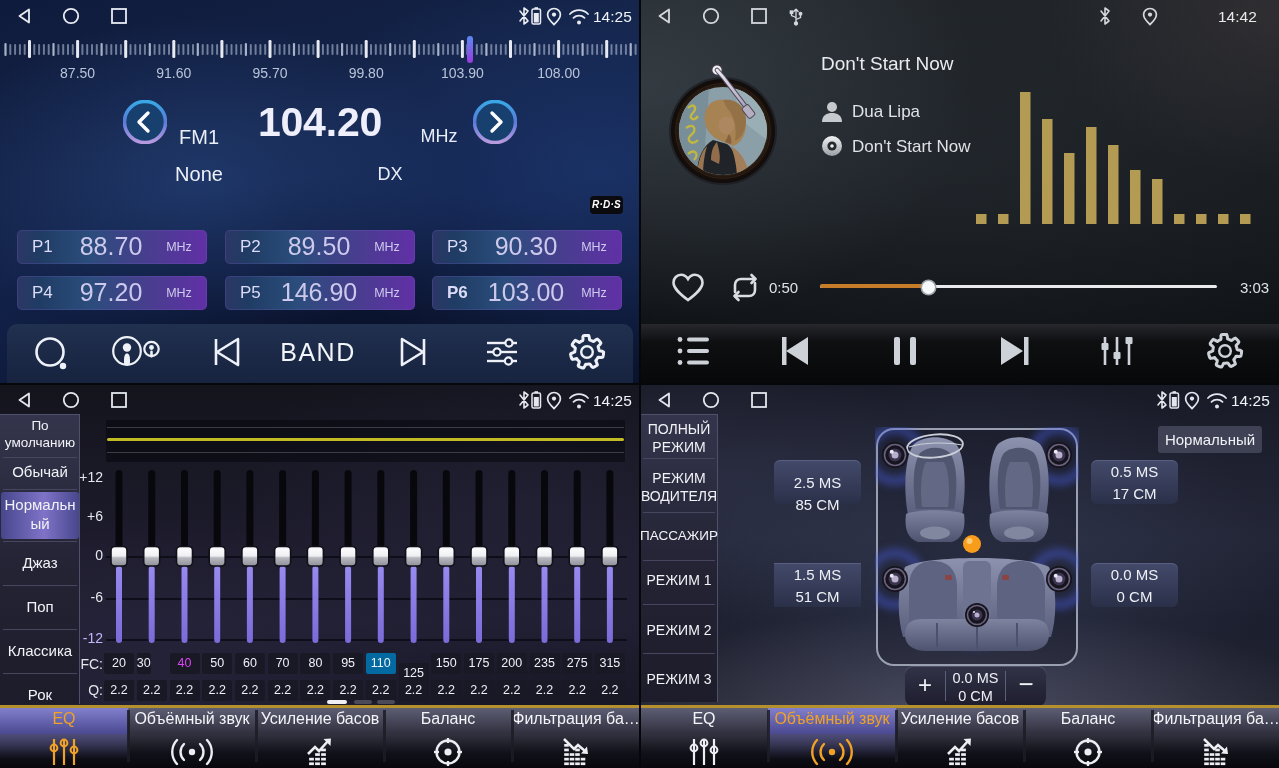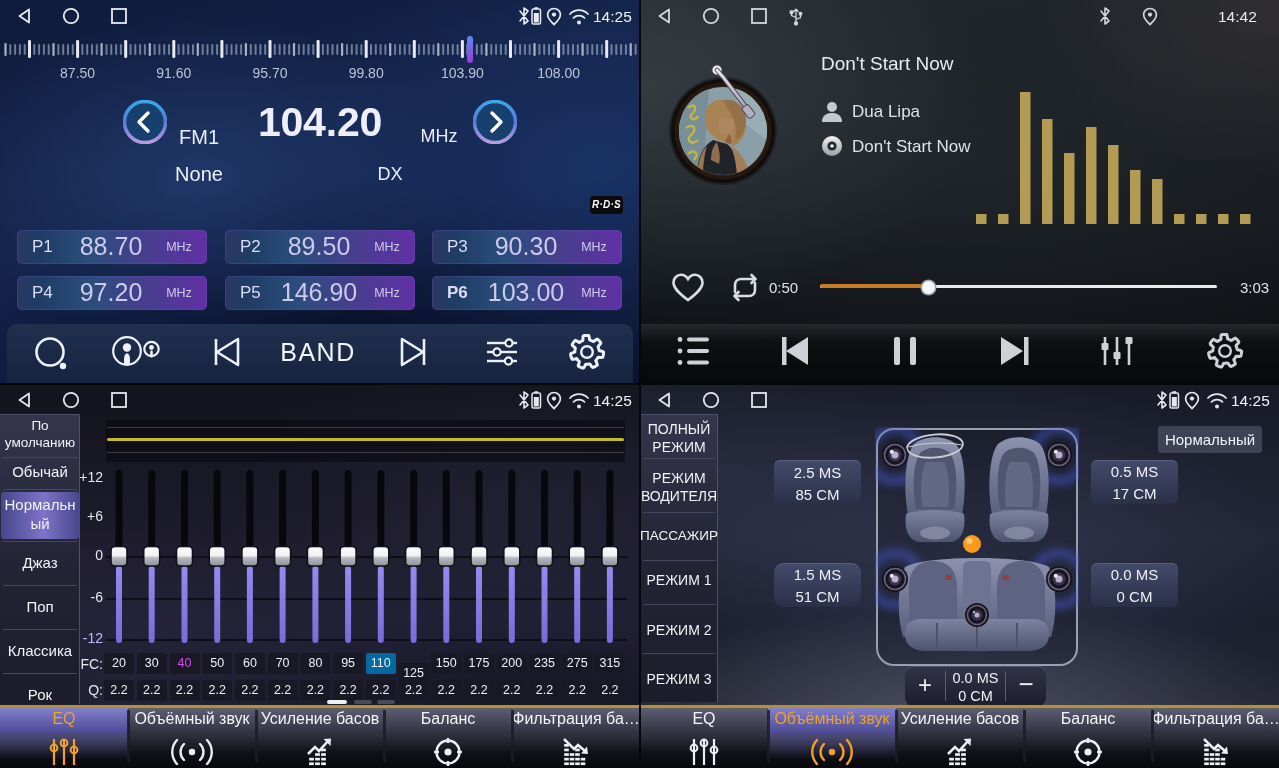--- a/index.html
+++ b/index.html
@@ -528,21 +528,21 @@
       <rect x="573.7" y="86" width="7" height="78" rx="3.5" fill="#08080c"></rect>
       <rect x="574.2" y="182" width="6" height="77" rx="3" fill="url(#pt)"></rect>
       <rect x="569.2" y="162.5" width="16" height="19.5" rx="4" fill="url(#kn)" stroke="#101018" stroke-width="1.6"></rect>
       <rect x="606.4" y="86" width="7" height="78" rx="3.5" fill="#08080c"></rect>
       <rect x="606.9" y="182" width="6" height="77" rx="3" fill="url(#pt)"></rect>
       <rect x="601.9" y="162.5" width="16" height="19.5" rx="4" fill="url(#kn)" stroke="#101018" stroke-width="1.6"></rect>
     </svg>
     <div style="position:absolute;left:60px;top:656px;width:43px;text-align:right;font-size:14px;color:#e6e6ee;">FC:</div>
     <div style="position:absolute;left:60px;top:682px;width:43px;text-align:right;font-size:14px;color:#e6e6ee;">Q:</div>
     <div style="position:absolute;left:104.0px;top:653px;width:30px;height:21px;background:#191926;border-radius:2px;text-align:center;line-height:21px;font-size:12.5px;color:#eef0f6;">20</div>
-    <div style="position:absolute;left:136.7px;top:653px;width:30px;height:21px;background:#191926;border-radius:2px;text-align:center;line-height:21px;font-size:12.5px;color:#eef0f6;">30</div>
+    <div style="position:absolute;left:136.7px;top:653px;width:14px;height:21px;background:#191926;border-radius:2px;text-align:center;line-height:21px;font-size:12.5px;color:#eef0f6;">30</div>
     <div style="position:absolute;left:169.5px;top:653px;width:30px;height:21px;background:#191926;border-radius:2px;text-align:center;line-height:21px;font-size:12.5px;color:#d946ef;">40</div>
     <div style="position:absolute;left:202.2px;top:653px;width:30px;height:21px;background:#191926;border-radius:2px;text-align:center;line-height:21px;font-size:12.5px;color:#eef0f6;">50</div>
     <div style="position:absolute;left:234.9px;top:653px;width:30px;height:21px;background:#191926;border-radius:2px;text-align:center;line-height:21px;font-size:12.5px;color:#eef0f6;">60</div>
     <div style="position:absolute;left:267.6px;top:653px;width:30px;height:21px;background:#191926;border-radius:2px;text-align:center;line-height:21px;font-size:12.5px;color:#eef0f6;">70</div>
     <div style="position:absolute;left:300.4px;top:653px;width:30px;height:21px;background:#191926;border-radius:2px;text-align:center;line-height:21px;font-size:12.5px;color:#eef0f6;">80</div>
     <div style="position:absolute;left:333.1px;top:653px;width:30px;height:21px;background:#191926;border-radius:2px;text-align:center;line-height:21px;font-size:12.5px;color:#eef0f6;">95</div>
     <div style="position:absolute;left:365.8px;top:653px;width:30px;height:21px;background:#0369a1;border-radius:2px;text-align:center;line-height:21px;font-size:12.5px;color:#eef0f6;">110</div>
     <div style="position:absolute;left:398.6px;top:653px;width:30px;height:21px;background:#191926;border-radius:2px;text-align:center;line-height:21px;font-size:12.5px;color:#eef0f6;margin-top:10px;">125</div>
     <div style="position:absolute;left:431.3px;top:653px;width:30px;height:21px;background:#191926;border-radius:2px;text-align:center;line-height:21px;font-size:12.5px;color:#eef0f6;">150</div>
     <div style="position:absolute;left:464.0px;top:653px;width:30px;height:21px;background:#191926;border-radius:2px;text-align:center;line-height:21px;font-size:12.5px;color:#eef0f6;">175</div>
@@ -746,23 +746,23 @@
       <g>
         <circle cx="102" cy="188" r="12" fill="#16141c"></circle>
 <circle cx="102" cy="188" r="9.5" fill="none" stroke="#6a6080" stroke-width="1.6"></circle>
 <circle cx="102" cy="188" r="5.5" fill="#3a3450"></circle>
 <circle cx="102" cy="188" r="2.5" fill="#b8b0cc"></circle>
 <circle cx="99.0" cy="185.0" r="1" fill="#ece8f4"></circle>
       </g>
       <circle cx="97" cy="117" r="9" fill="#f89c1c"></circle>
       <circle cx="94.5" cy="114" r="3" fill="#ffd080" opacity="0.9"></circle>
     </svg>
-    <div style="position:absolute;left:774px;top:460px;width:87px;height:44px;border-radius:6px;background:linear-gradient(180deg,#434a6a,#2b3049);box-shadow:0 1px 0 rgba(150,160,200,0.25) inset;text-align:center;color:#eef0f6;font-size:15px;line-height:1.45;padding-top:2px;">2.5 MS<br>85 CM</div>
+    <div style="position:absolute;left:774px;top:460px;width:87px;height:44px;border-radius:6px;background:linear-gradient(180deg,#434a6a,#2b3049);box-shadow:0 1px 0 rgba(150,160,200,0.25) inset;text-align:center;color:#eef0f6;font-size:15px;line-height:1.45;padding-top:12px;">2.5 MS<br>85 CM</div>
     <div style="position:absolute;left:1091px;top:460px;width:87px;height:44px;border-radius:6px;background:linear-gradient(180deg,#434a6a,#2b3049);box-shadow:0 1px 0 rgba(150,160,200,0.25) inset;text-align:center;color:#eef0f6;font-size:15px;line-height:1.45;padding-top:1px;">0.5 MS<br>17 CM</div>
-    <div style="position:absolute;left:774px;top:563px;width:87px;height:44px;border-radius:10px;background:linear-gradient(180deg,#434a6a,#2b3049);box-shadow:0 1px 0 rgba(150,160,200,0.25) inset;text-align:center;color:#eef0f6;font-size:15px;line-height:1.45;padding-top:1px;">1.5 MS<br>51 CM</div>
+    <div style="position:absolute;left:774px;top:563px;width:87px;height:44px;border-radius:0;background:linear-gradient(180deg,#434a6a,#2b3049);box-shadow:0 1px 0 rgba(150,160,200,0.25) inset;text-align:center;color:#eef0f6;font-size:15px;line-height:1.45;padding-top:1px;">1.5 MS<br>51 CM</div>
     <div style="position:absolute;left:1091px;top:563px;width:87px;height:44px;border-radius:6px;background:linear-gradient(180deg,#434a6a,#2b3049);box-shadow:0 1px 0 rgba(150,160,200,0.25) inset;text-align:center;color:#eef0f6;font-size:15px;line-height:1.45;padding-top:1px;">0.0 MS<br>0 CM</div>
     <div style="position:absolute;left:905px;top:666px;width:141px;height:40px;border-radius:8px;background:linear-gradient(180deg,#333348,#1d1d2e);box-shadow:0 1px 0 rgba(160,160,200,0.3) inset;">
 <div style="position:absolute;left:40px;top:5px;width:1px;height:30px;background:#5a5f7a;"></div>
 <div style="position:absolute;left:100px;top:5px;width:1px;height:30px;background:#5a5f7a;"></div>
 <div style="position:absolute;left:0;top:0;width:40px;height:40px;text-align:center;line-height:38px;font-size:24px;color:#f0f2f6;">+</div>
 <div style="position:absolute;left:41px;top:3px;width:59px;text-align:center;font-size:14.5px;color:#eef0f6;line-height:1.25;">0.0 MS<br>0 CM</div>
 <div style="position:absolute;left:101px;top:0;width:40px;height:40px;text-align:center;line-height:36px;font-size:26px;color:#f0f2f6;">−</div>
 </div>
     <div style="position:absolute;left:640px;top:705px;width:640px;height:2.5px;background:#b5912e;"></div>
     <div style="position:absolute;left:640px;top:707.5px;width:640px;height:26px;background:linear-gradient(180deg,#5e5e74,#2f2f3e);"></div>

